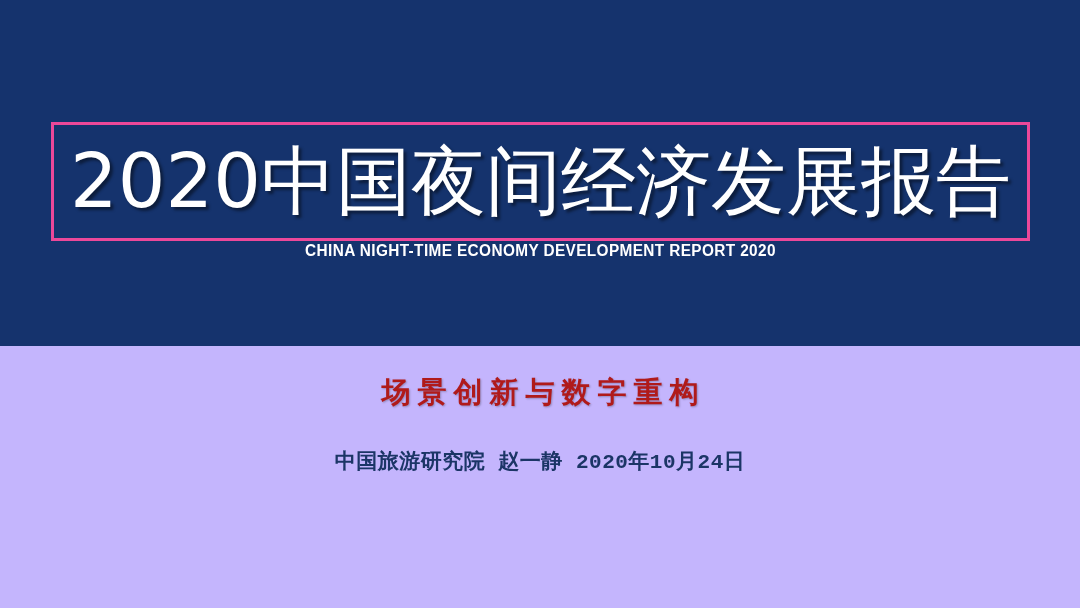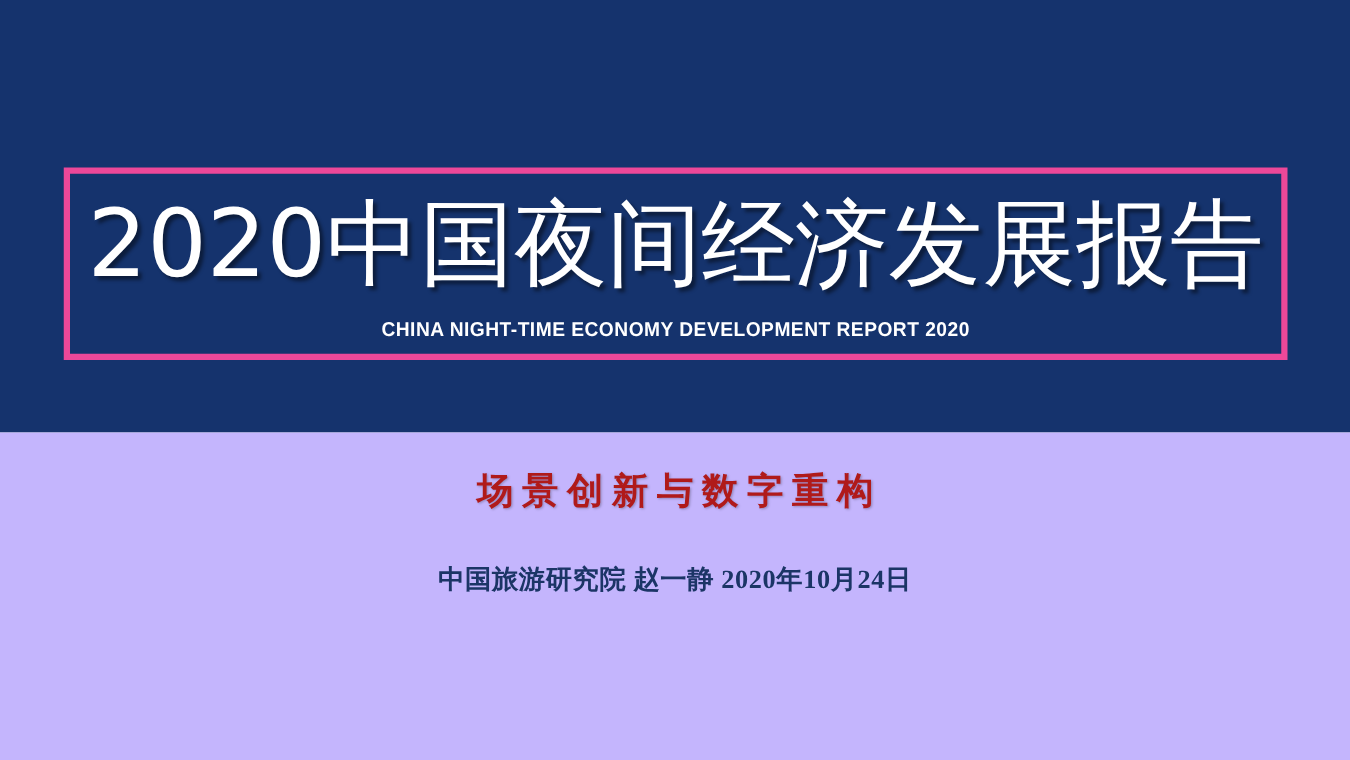--- a/index.html
+++ b/index.html
@@ -22,24 +22,24 @@
     top: 0;
     width: 1080px;
     height: 346px;
     background: #15336D;
   }
 
   
   #title-frame {
     position: absolute;
     left: 51px;
-    top: 134px;
+    top: 122px;
     width: 979px;
-    height: 154px;
-    border: 5px solid #ec4899;
+    height: 119px;
+    border: 3px solid #ec4899;
     box-sizing: border-box;
   }
 
   #main-title {
     position: absolute;
     left: 0;
     right: 0;
     top: 10px;
     text-align: center;
     color: #FFFFFF;
@@ -100,21 +100,21 @@
     left: 0;
     right: 0;
     top: 102px;
     text-align: center;
     color: #1B3566;
     font-size: 21px;
     line-height: 30px;
     font-weight: 700;
     letter-spacing: 0.5px;
     white-space: nowrap;
-    font-family: Liberation Serif, serif;
+    font-family: Liberation Mono, monospace;
   }
 </style>
 </head>
 <body>
 
 <div id="hero-band">
   <div id="title-frame">
     <div id="main-title">2020中国夜间经济发展报告</div>
     <div id="english-subtitle">CHINA NIGHT-TIME ECONOMY DEVELOPMENT REPORT 2020</div>
   </div>

